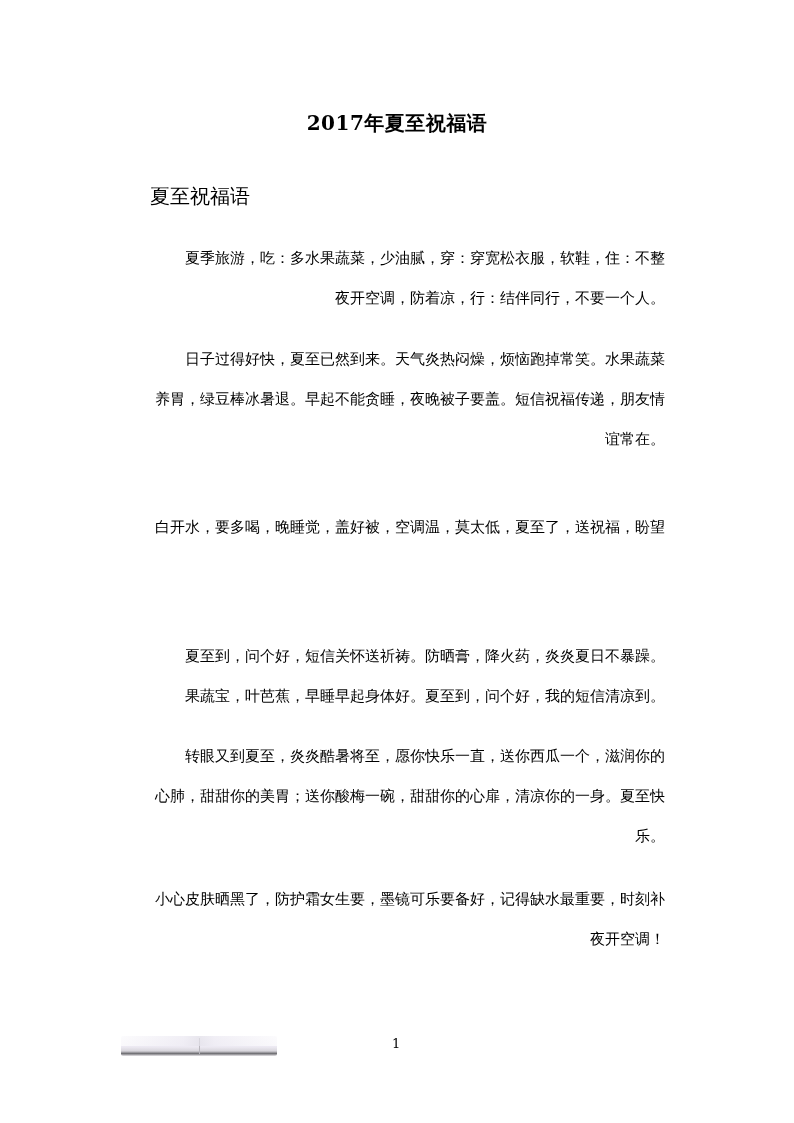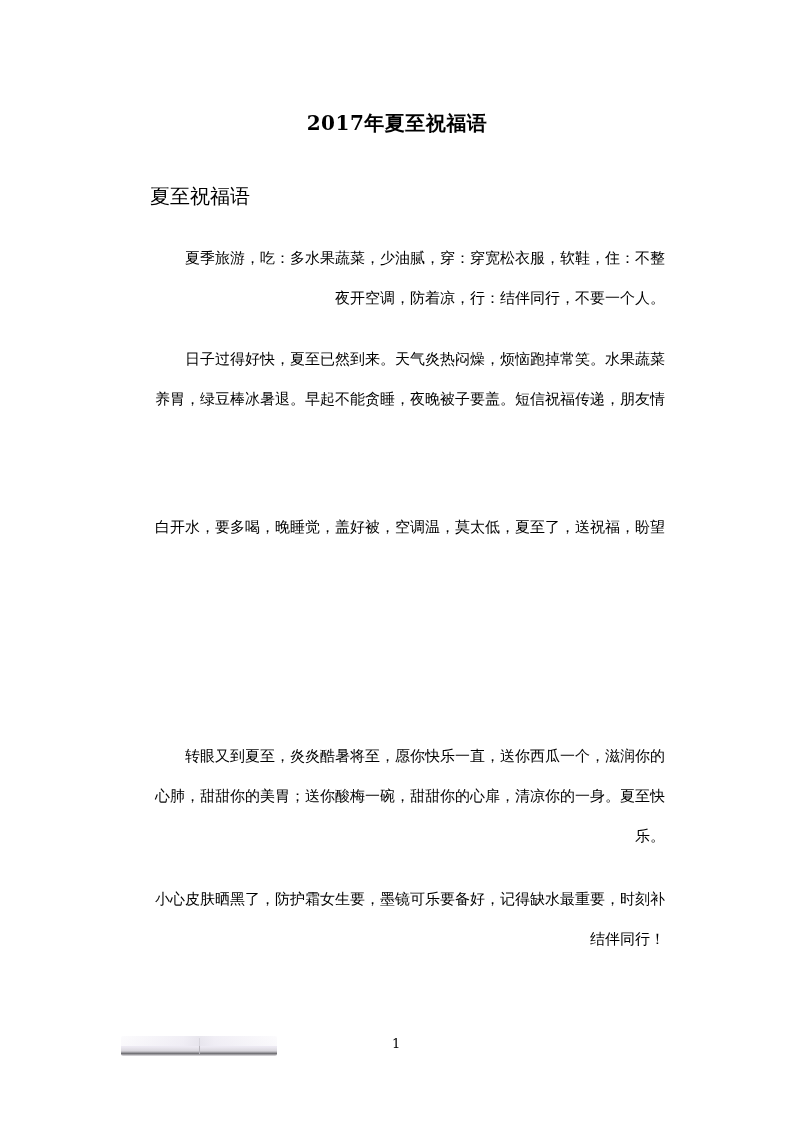--- a/index.html
+++ b/index.html
@@ -32,33 +32,38 @@
   <div class="subhead">夏至祝福语</div>
 
   <div class="para" style="top:238px;">
     <span class="line first">夏季旅游，吃：多水果蔬菜，少油腻，穿：穿宽松衣服，软鞋，住：不整</span>
     <span class="line">夜开空调，防着凉，行：结伴同行，不要一个人。</span>
   </div>
 
   <div class="para" style="top:339px;">
     <span class="line first">日子过得好快，夏至已然到来。天气炎热闷燥，烦恼跑掉常笑。水果蔬菜</span>
     <span class="line">养胃，绿豆棒冰暑退。早起不能贪睡，夜晚被子要盖。短信祝福传递，朋友情</span>
+    <span class="line">谊常在。</span>
   </div>
 
   <div class="para" style="top:507px;">
     <span class="line">白开水，要多喝，晚睡觉，盖好被，空调温，莫太低，夏至了，送祝福，盼望</span>
   </div>
 
+  <div class="para" style="top:636px;">
+    <span class="line first">夏至到，问个好，短信关怀送祈祷。防晒膏，降火药，炎炎夏日不暴躁。</span>
+    <span class="line">果蔬宝，叶芭蕉，早睡早起身体好。夏至到，问个好，我的短信清凉到。</span>
+  </div>
 
   <div class="para" style="top:736px;">
     <span class="line first">转眼又到夏至，炎炎酷暑将至，愿你快乐一直，送你西瓜一个，滋润你的</span>
     <span class="line">心肺，甜甜你的美胃；送你酸梅一碗，甜甜你的心扉，清凉你的一身。夏至快</span>
     <span class="line">乐。</span>
   </div>
 
   <div class="para" style="top:879px;">
     <span class="line">小心皮肤晒黑了，防护霜女生要，墨镜可乐要备好，记得缺水最重要，时刻补</span>
-    <span class="line">结伴同行！</span>
+    <span class="line">夜开空调！</span>
   </div>
 
   <div class="footer-book"></div>
   <div class="page-number">1</div>
 </div>
 
 </body></html>

